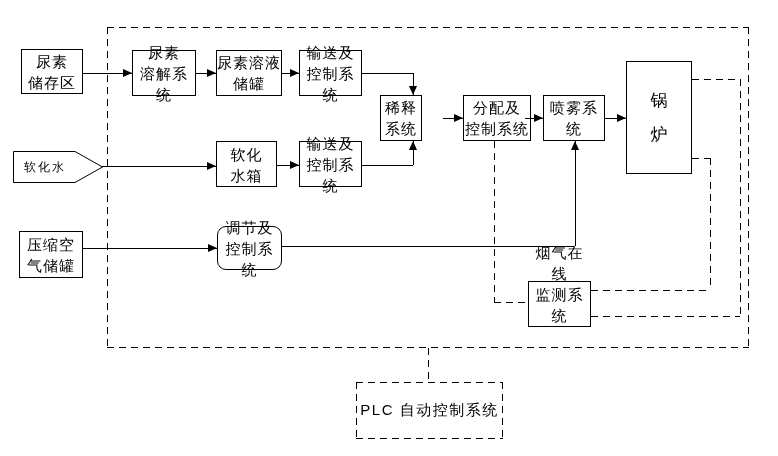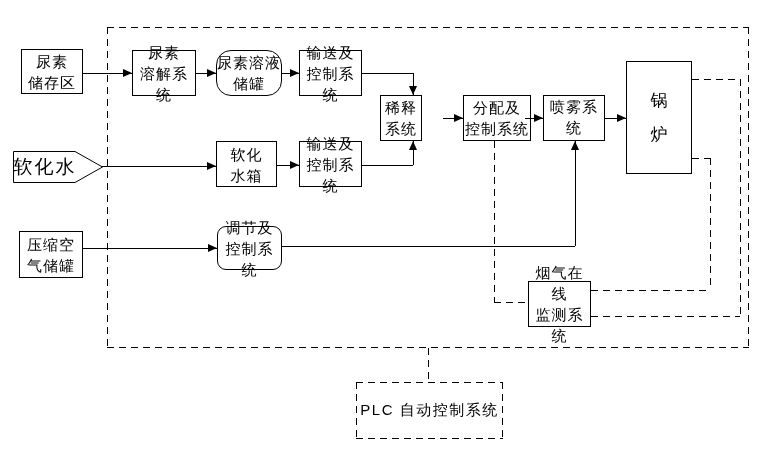--- a/index.html
+++ b/index.html
@@ -28,21 +28,21 @@
   .hd{position:absolute;height:1px;background:repeating-linear-gradient(90deg,#000 0 7px,transparent 7px 12px);}
   .vd{position:absolute;width:1px;background:repeating-linear-gradient(180deg,#000 0 7px,transparent 7px 12px);}
   .ar{position:absolute;width:0;height:0;border-top:4px solid transparent;border-bottom:4px solid transparent;border-left:9px solid #000;}
   .ad{position:absolute;width:0;height:0;border-left:4px solid transparent;border-right:4px solid transparent;border-top:9px solid #000;}
   .au{position:absolute;width:0;height:0;border-left:4px solid transparent;border-right:4px solid transparent;border-bottom:9px solid #000;}
   .pentagon-wrap{position:absolute;left:13px;top:151px;width:92px;height:32px;}
   .pentagon-wrap svg{position:absolute;left:0;top:0;}
   .pentagon-label{
     position:absolute;left:0;top:0;width:64px;height:32px;
     display:flex;align-items:center;justify-content:center;
-    font-size:19px;letter-spacing:2px;
+    font-size:12px;letter-spacing:2px;
   }
   .plc-box{
     position:absolute;left:356px;top:382px;width:147px;height:57px;
     display:flex;align-items:center;justify-content:center;
   }
   .plc-label{font-size:15px;letter-spacing:1.5px;}
 </style>
 </head>
 <body>
 
@@ -53,40 +53,40 @@
   <div class="box" style="left:21px;top:49px;width:62px;height:45px;">
     <span class="box-label">尿素
 储存区</span>
   </div>
 
   <div class="box" style="left:132px;top:50px;width:64px;height:46px;">
     <span class="box-label">尿素
 溶解系统</span>
   </div>
 
-  <div class="box" style="left:216px;top:50px;width:66px;height:46px;border-radius:15px;">
+  <div class="box" style="left:216px;top:50px;width:66px;height:46px;">
     <span class="box-label">尿素溶液
 储罐</span>
   </div>
 
   <div class="box" style="left:299px;top:50px;width:63px;height:46px;">
     <span class="box-label">输送及
 控制系统</span>
   </div>
 
   <div class="box" style="left:380px;top:95px;width:42px;height:46px;">
     <span class="box-label">稀释系统</span>
   </div>
 
   <div class="box" style="left:463px;top:95px;width:68px;height:46px;">
     <span class="box-label">分配及
 控制系统</span>
   </div>
 
-  <div class="box" style="left:543px;top:95px;width:62px;height:46px;font-family:Liberation Serif, serif;">
+  <div class="box" style="left:543px;top:95px;width:62px;height:46px;">
     <span class="box-label">喷雾系统</span>
   </div>
 
   <div class="box" style="left:626px;top:61px;width:66px;height:113px;">
     <span class="boiler-label">锅
 炉</span>
   </div>
 
   <div class="box" style="left:216px;top:141px;width:61px;height:46px;align-items:flex-end;">
     <span class="box-label">软化
@@ -101,21 +101,21 @@
   <div class="box" style="left:19px;top:231px;width:64px;height:47px;">
     <span class="box-label">压缩空
 气储罐</span>
   </div>
 
   <div class="box" style="left:217px;top:226px;width:65px;height:44px;border-radius:9px;">
     <span class="box-label">调节及
 控制系统</span>
   </div>
 
-  <div class="box" style="left:528px;top:281px;width:63px;height:46px;">
+  <div class="box" style="left:528px;top:281px;width:63px;height:46px;align-items:flex-end;">
     <span class="box-label">烟气在线
 监测系统</span>
   </div>
 
   <div class="pentagon-wrap">
     <svg width="92" height="32" viewBox="0 0 92 32">
       <polygon points="0.5,0.5 62,0.5 89.5,16 62,31.5 0.5,31.5" fill="#ffffff" stroke="#000000" stroke-width="1"></polygon>
     </svg>
     <span class="pentagon-label">软化水</span>
   </div>

